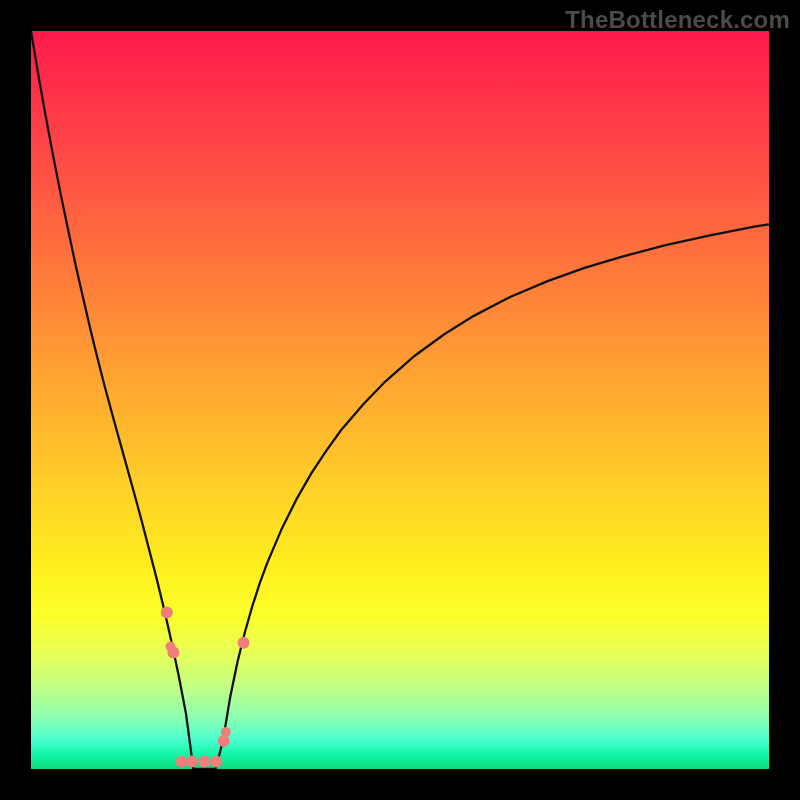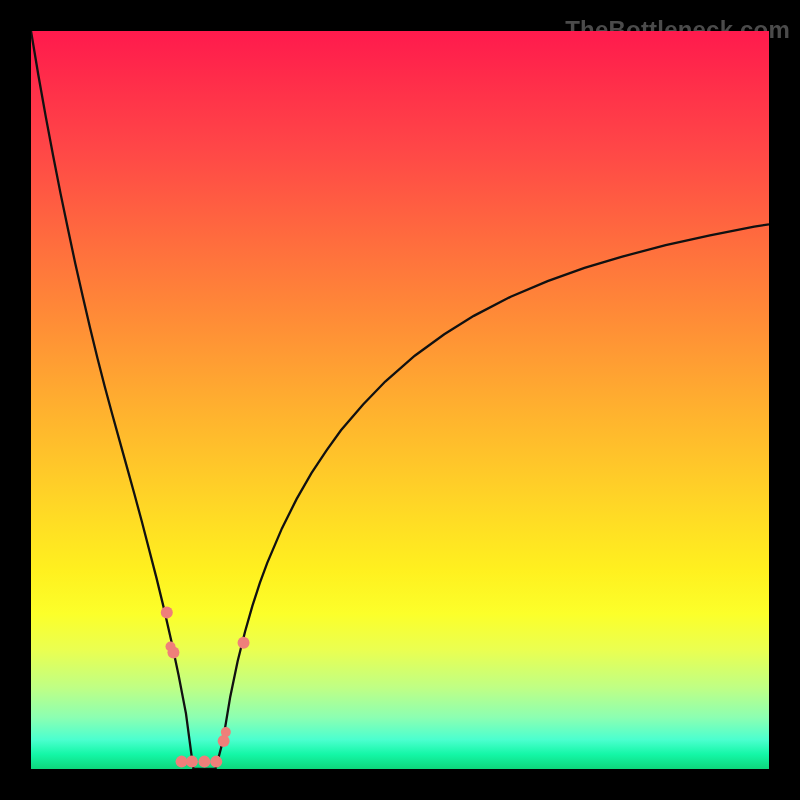--- a/index.html
+++ b/index.html
@@ -45,21 +45,21 @@
       #e9ff52 84%,
       #bfff85 89%,
       #8cffb2 93%,
       #4cffcf 96%,
       #14f7a7 98%,
       #0dd77b 100%
     );
   }
   .watermark {
     position: absolute;
-    top: 16px;
+    top: 6px;
     right: 10px;
     color: #4b4b4b;
     font-size: 24px;
     font-weight: 600;
     letter-spacing: 0.2px;
     user-select: none;
   }
   svg.curve {
     position: absolute;
     left: 0;

